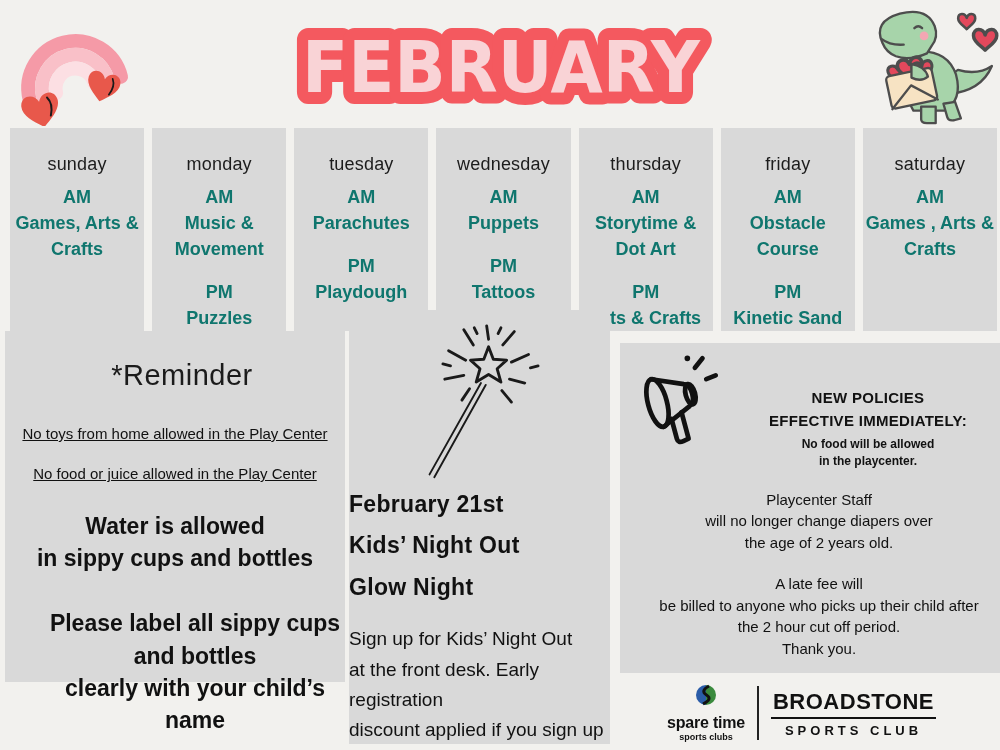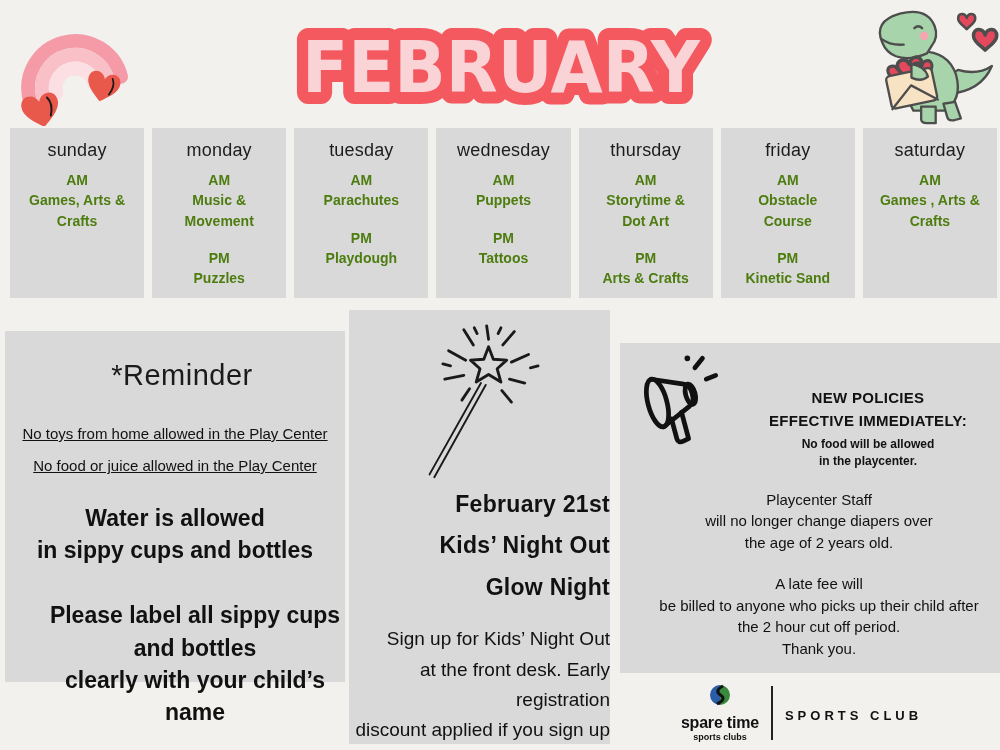--- a/index.html
+++ b/index.html
@@ -19,43 +19,43 @@
   #dino { left:852px; top:2px; width:148px; height:126px; }
 
   
   #days {
     left:10px; top:128px; width:987px; height:170px;
     display:grid; grid-template-columns:repeat(7,1fr); gap:8px;
   }
   .day-box {
     background:#d9d9d9;
     text-align:center;
-    padding-top:12px;
+    padding-top:26px;
   }
   .day-name {
     font-size:18px; font-weight:400; letter-spacing:.2px; color:#1c1c1c;
     margin-bottom:9px;
   }
   .slot {
-    font-size:14px; font-weight:700; line-height:1.45;
-    white-space:pre-line; color:#4d7c0f;
+    font-size:18px; font-weight:700; line-height:1.45;
+    white-space:pre-line; color:#0f766e;
   }
   .slot.pm { margin-top:17px; }
 
   
   .panel { background:#d9d9d9; }
 
   #reminder { left:5px; top:331px; width:340px; height:351px; text-align:center; }
   .reminder-title { font-size:29px; font-weight:300; letter-spacing:.5px; margin-top:28px; color:#1b1b1b;padding-left:14px; }
   .reminder-rule { font-size:15px; font-weight:400; text-decoration:underline; margin-top:33px; }
-  .reminder-rule + .reminder-rule { margin-top:15px; }
+  .reminder-rule + .reminder-rule { margin-top:23px; }
   .reminder-text { font-size:23px; font-weight:700; line-height:1.4; white-space:pre-line; margin-top:28px; }
   .reminder-text.second { margin-top:33px;margin-left:40px; }
 
-  #event { left:349px; top:310px; width:261px; height:434px; text-align:right; }
+  #event { left:349px; top:310px; width:261px; height:434px; text-align:left; }
   #sparkler { display:block; margin:14px auto 0; }
   .event-title {
     font-size:23px; font-weight:800; line-height:1.8; white-space:pre-line;
     letter-spacing:.3px; margin-top:2px;
   }
   .event-details {
     font-size:19px; font-weight:400; line-height:1.6; white-space:pre-line; margin-top:16px;
   }
 
   #policies { left:620px; top:343px; width:398px; height:330px; }
@@ -266,15 +266,16 @@
     <svg width="22" height="22" viewBox="0 0 22 22" style="display:block;margin:0 auto;">
       <path d="M11 1 A10 10 0 0 0 11 21 Z" fill="#2a5ca8"></path>
       <path d="M11 1 A10 10 0 0 1 11 21 Z" fill="#3a8a3d"></path>
       <path d="M14 2 Q5 7 11.5 11 Q18 15 8 20" stroke="#111" stroke-width="3" fill="none"></path>
     </svg>
     <div class="sparetime-name">spare time</div>
     <div class="sparetime-sub">sports clubs</div>
   </div>
   <div class="logo-divider"></div>
   <div class="broadstone">
+    <div class="broadstone-name">BROADSTONE</div>
     <div class="broadstone-sub">SPORTS CLUB</div>
   </div>
 </div>
 
 </body></html>

